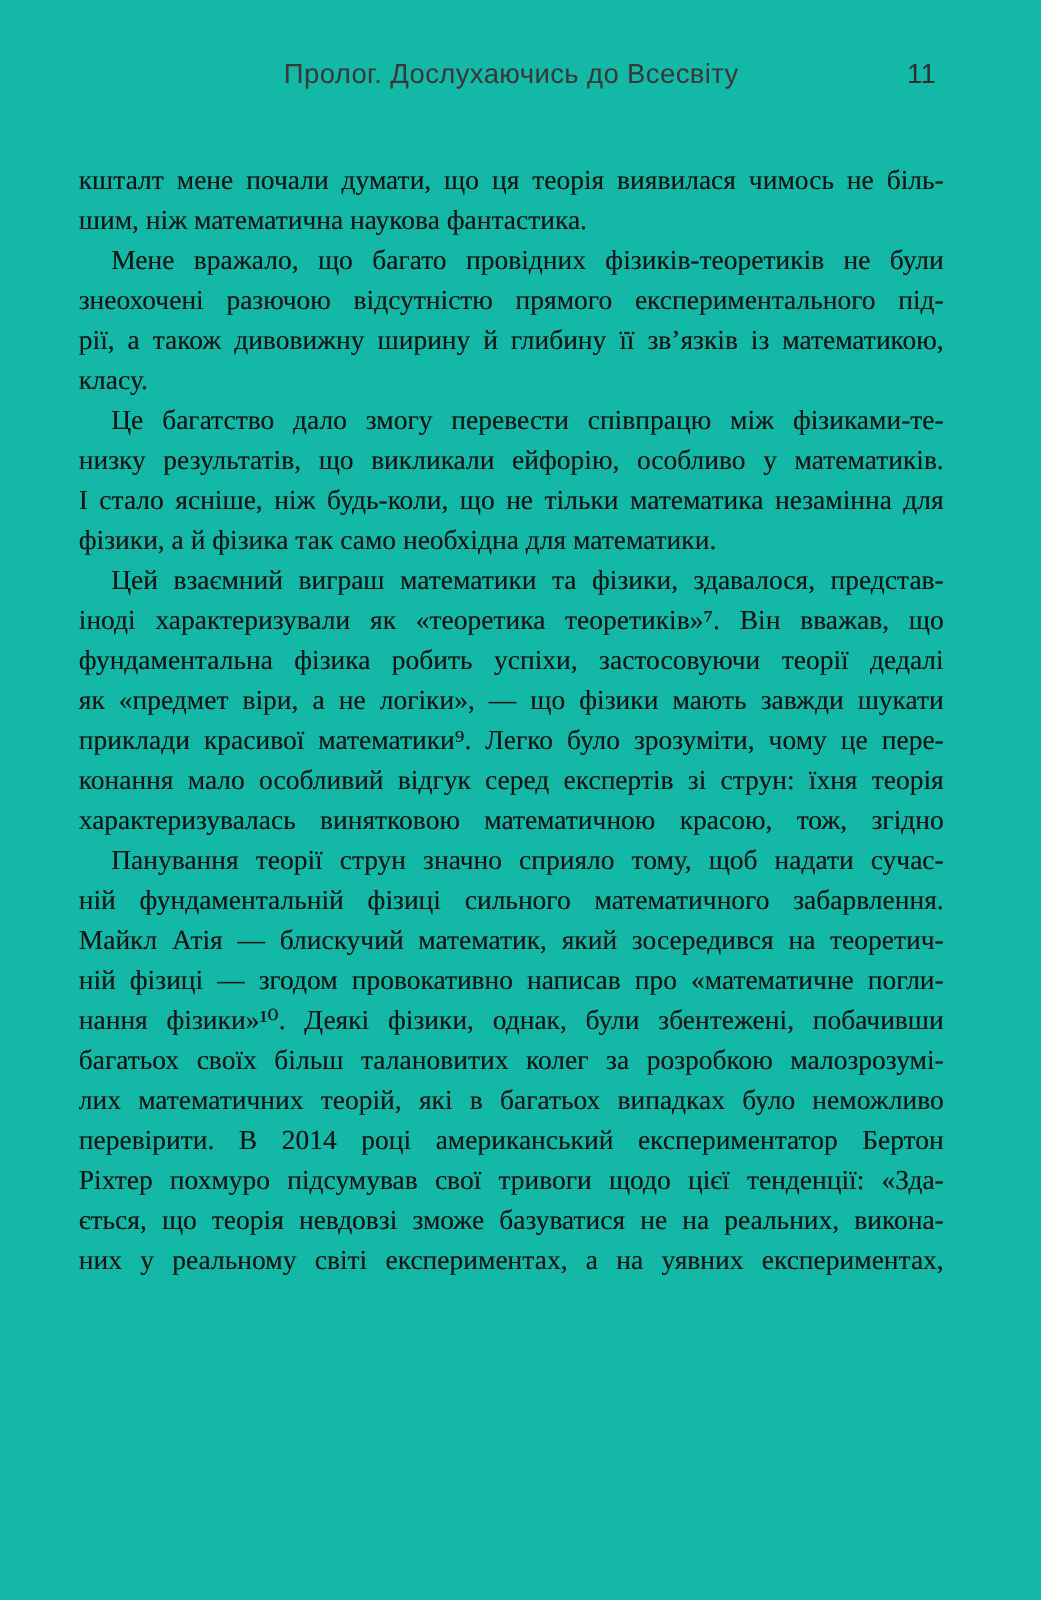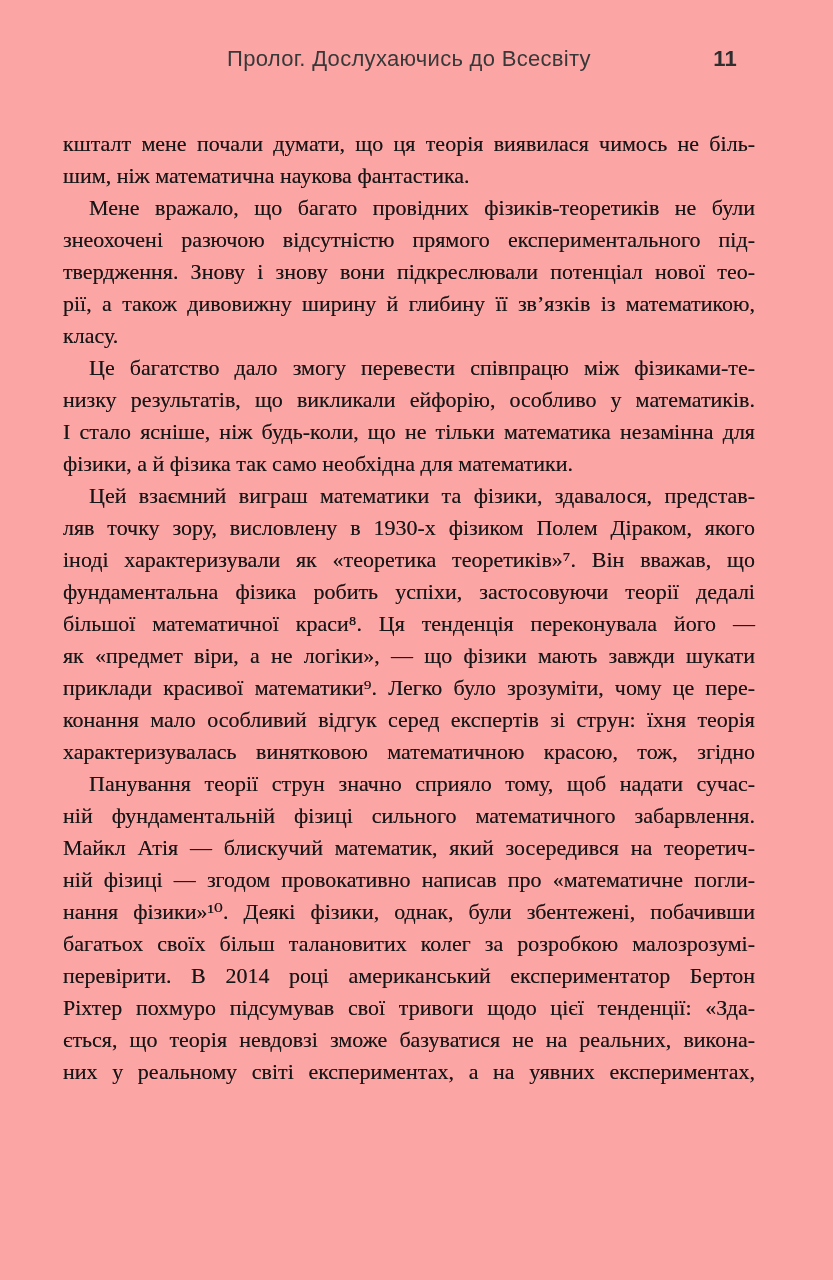--- a/index.html
+++ b/index.html
@@ -4,44 +4,44 @@
 <style>
   html, body {
     margin: 0;
     padding: 0;
     background: #ffffff;
   }
   .page {
     position: relative;
     width: 833px;
     height: 1280px;
-    background: #fca5a5;
+    background: #14b8a6;
     overflow: hidden;
   }
   .running-header {
     position: absolute;
     top: 46px;
     left: 63px;
     width: 692px;
     height: 32px;
     font-family: "Liberation Sans", "DejaVu Sans", sans-serif;
     font-size: 22px;
     font-weight: 400;
     letter-spacing: 0.3px;
     color: #383838;
   }
   .header-title {
     width: 100%;
     text-align: center;
   }
   .page-number {
     position: absolute;
-    right: 18px;
+    right: 6px;
     top: 0;
-    font-weight: 700;
+    font-weight: 400;
     color: #2e2e2e;
   }
   .text-block {
     position: absolute;
     top: 128px;
     left: 63px;
     width: 692px;
     font-family: "Liberation Serif", "DejaVu Serif", serif;
     font-size: 22px;
     line-height: 32px;
@@ -68,40 +68,38 @@
   <header class="running-header">
     <div class="header-title">Пролог. Дослухаючись до Всесвіту</div>
     <div class="page-number">11</div>
   </header>
 
   <main class="text-block">
       <div class="line">кшталт мене почали думати, що ця теорія виявилася чимось не біль-</div>
       <div class="line end">шим, ніж математична наукова фантастика.</div>
       <div class="line indent">Мене вражало, що багато провідних фізиків-теоретиків не були</div>
       <div class="line">знеохочені разючою відсутністю прямого експериментального під-</div>
-      <div class="line">твердження. Знову і знову вони підкреслювали потенціал нової тео-</div>
       <div class="line">рії, а також дивовижну ширину й глибину її зв’язків із математикою,</div>
       <div class="line end">класу.</div>
       <div class="line indent">Це багатство дало змогу перевести співпрацю між фізиками-те-</div>
       <div class="line">низку результатів, що викликали ейфорію, особливо у математиків.</div>
       <div class="line">І стало ясніше, ніж будь-коли, що не тільки математика незамінна для</div>
       <div class="line end">фізики, а й фізика так само необхідна для математики.</div>
       <div class="line indent">Цей взаємний виграш математики та фізики, здавалося, представ-</div>
-      <div class="line">ляв точку зору, висловлену в 1930-х фізиком Полем Діраком, якого</div>
       <div class="line">іноді характеризували як «теоретика теоретиків»⁷. Він вважав, що</div>
       <div class="line">фундаментальна фізика робить успіхи, застосовуючи теорії дедалі</div>
-      <div class="line">більшої математичної краси⁸. Ця тенденція переконувала його —</div>
       <div class="line">як «предмет віри, а не логіки», — що фізики мають завжди шукати</div>
       <div class="line">приклади красивої математики⁹. Легко було зрозуміти, чому це пере-</div>
       <div class="line">конання мало особливий відгук серед експертів зі струн: їхня теорія</div>
       <div class="line">характеризувалась винятковою математичною красою, тож, згідно</div>
       <div class="line indent">Панування теорії струн значно сприяло тому, щоб надати сучас-</div>
       <div class="line">ній фундаментальній фізиці сильного математичного забарвлення.</div>
       <div class="line">Майкл Атія — блискучий математик, який зосередився на теоретич-</div>
       <div class="line">ній фізиці — згодом провокативно написав про «математичне погли-</div>
       <div class="line">нання фізики»¹⁰. Деякі фізики, однак, були збентежені, побачивши</div>
       <div class="line">багатьох своїх більш талановитих колег за розробкою малозрозумі-</div>
+      <div class="line">лих математичних теорій, які в багатьох випадках було неможливо</div>
       <div class="line">перевірити. В 2014 році американський експериментатор Бертон</div>
       <div class="line">Ріхтер похмуро підсумував свої тривоги щодо цієї тенденції: «Зда-</div>
       <div class="line">ється, що теорія невдовзі зможе базуватися не на реальних, викона-</div>
       <div class="line">них у реальному світі експериментах, а на уявних експериментах,</div>
     </main>
 </div>
 
 </body></html>

